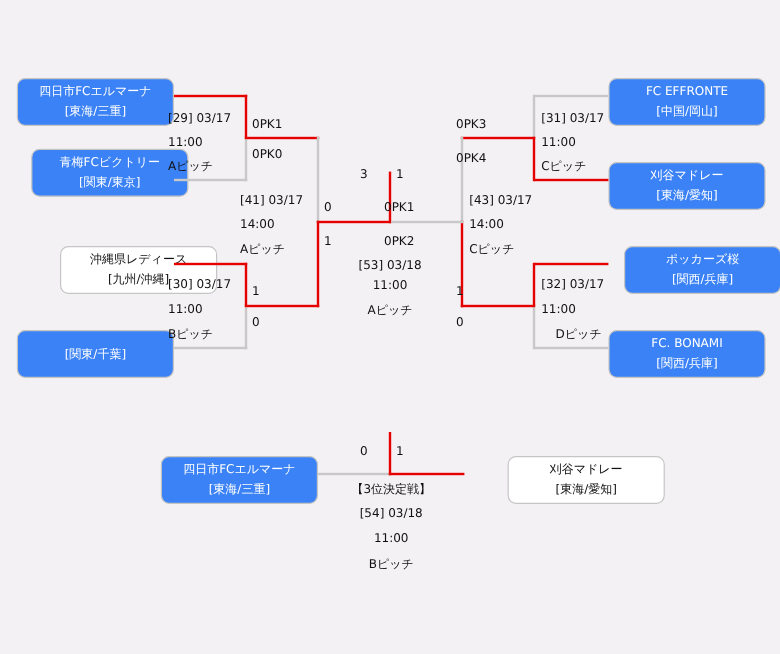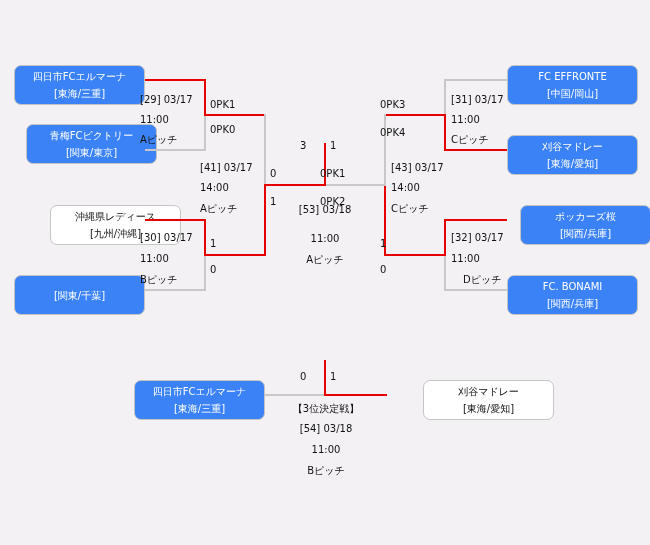--- a/index.html
+++ b/index.html
@@ -118,21 +118,21 @@
 <div class="t r" style="left:380px;top:264px;width:60px;">0</div>
 
 <div class="t" style="left:391px;top:162px;">[43] 03/17</div>
 <div class="t" style="left:391px;top:182px;">14:00</div>
 <div class="t" style="left:391px;top:203px;">Cピッチ</div>
 <div class="t r" style="left:320px;top:168px;width:60px;">0PK1</div>
 <div class="t r" style="left:320px;top:196px;width:60px;">0PK2</div>
 
 <div class="t r" style="left:300px;top:140px;width:20px;">3</div>
 <div class="t" style="left:330px;top:140px;">1</div>
-<div class="t" style="left:275px;top:204px;width:100px;text-align:center;">[53] 03/18</div>
+<div class="t" style="left:275px;top:216px;width:100px;text-align:center;">[53] 03/18</div>
 <div class="t" style="left:275px;top:233px;width:100px;text-align:center;">11:00</div>
 <div class="t" style="left:275px;top:254px;width:100px;text-align:center;">Aピッチ</div>
 
 <div class="box lost" style="left:134px;top:380px;">
   <span>四日市FCエルマーナ</span>
   <span>[東海/三重]</span>
 </div>
 <div class="box won" style="left:387px;top:380px;">
   <span>刈谷マドレー</span>
   <span>[東海/愛知]</span>

